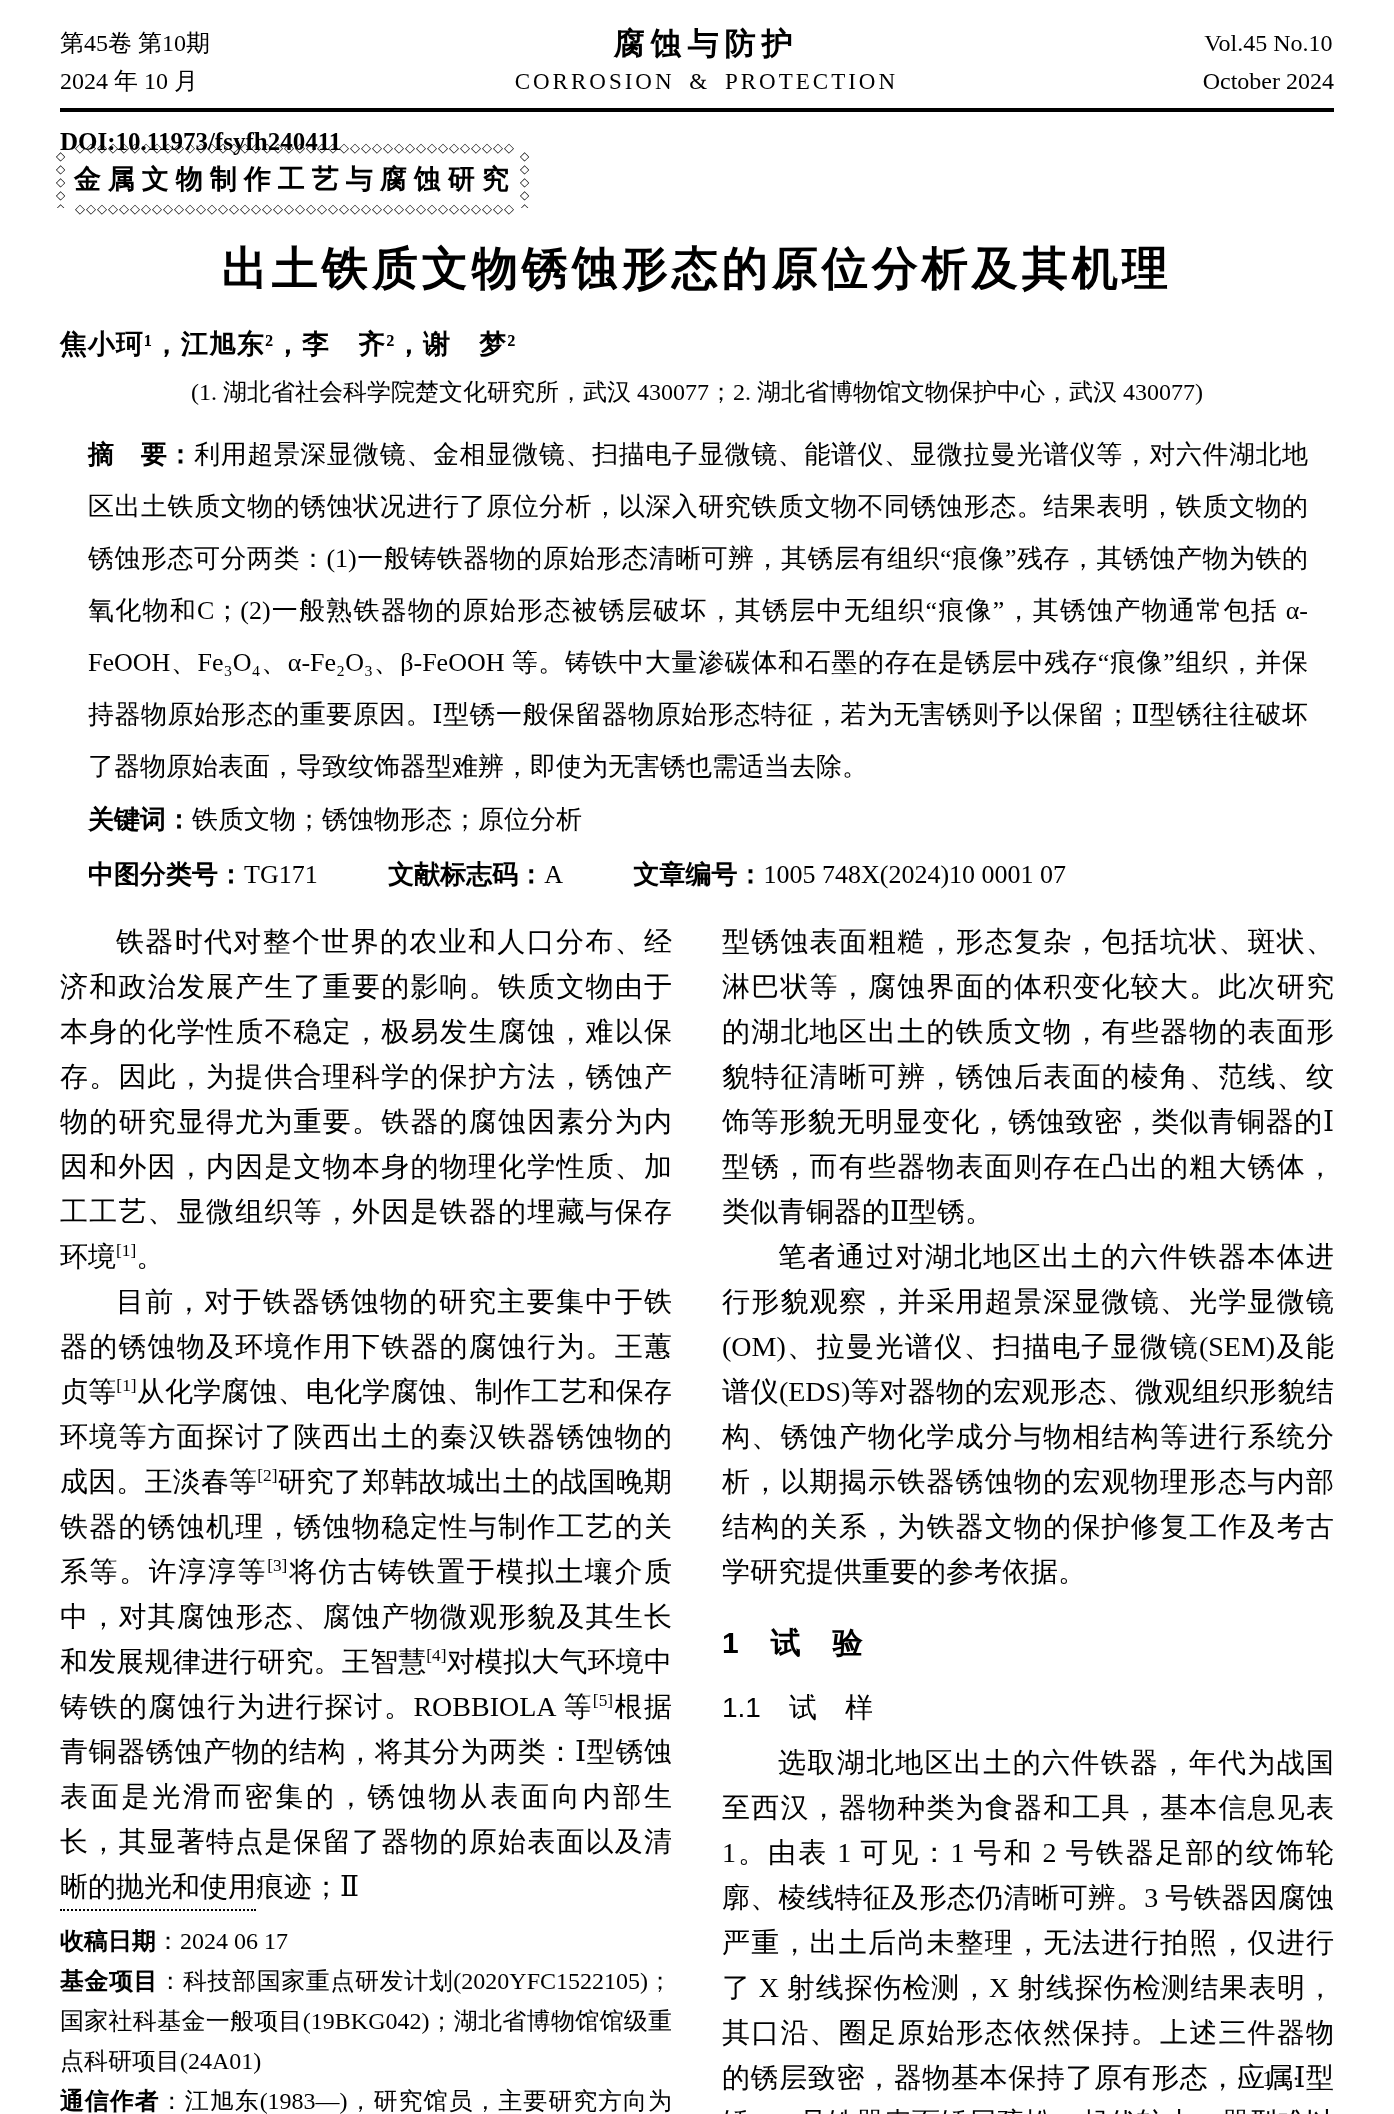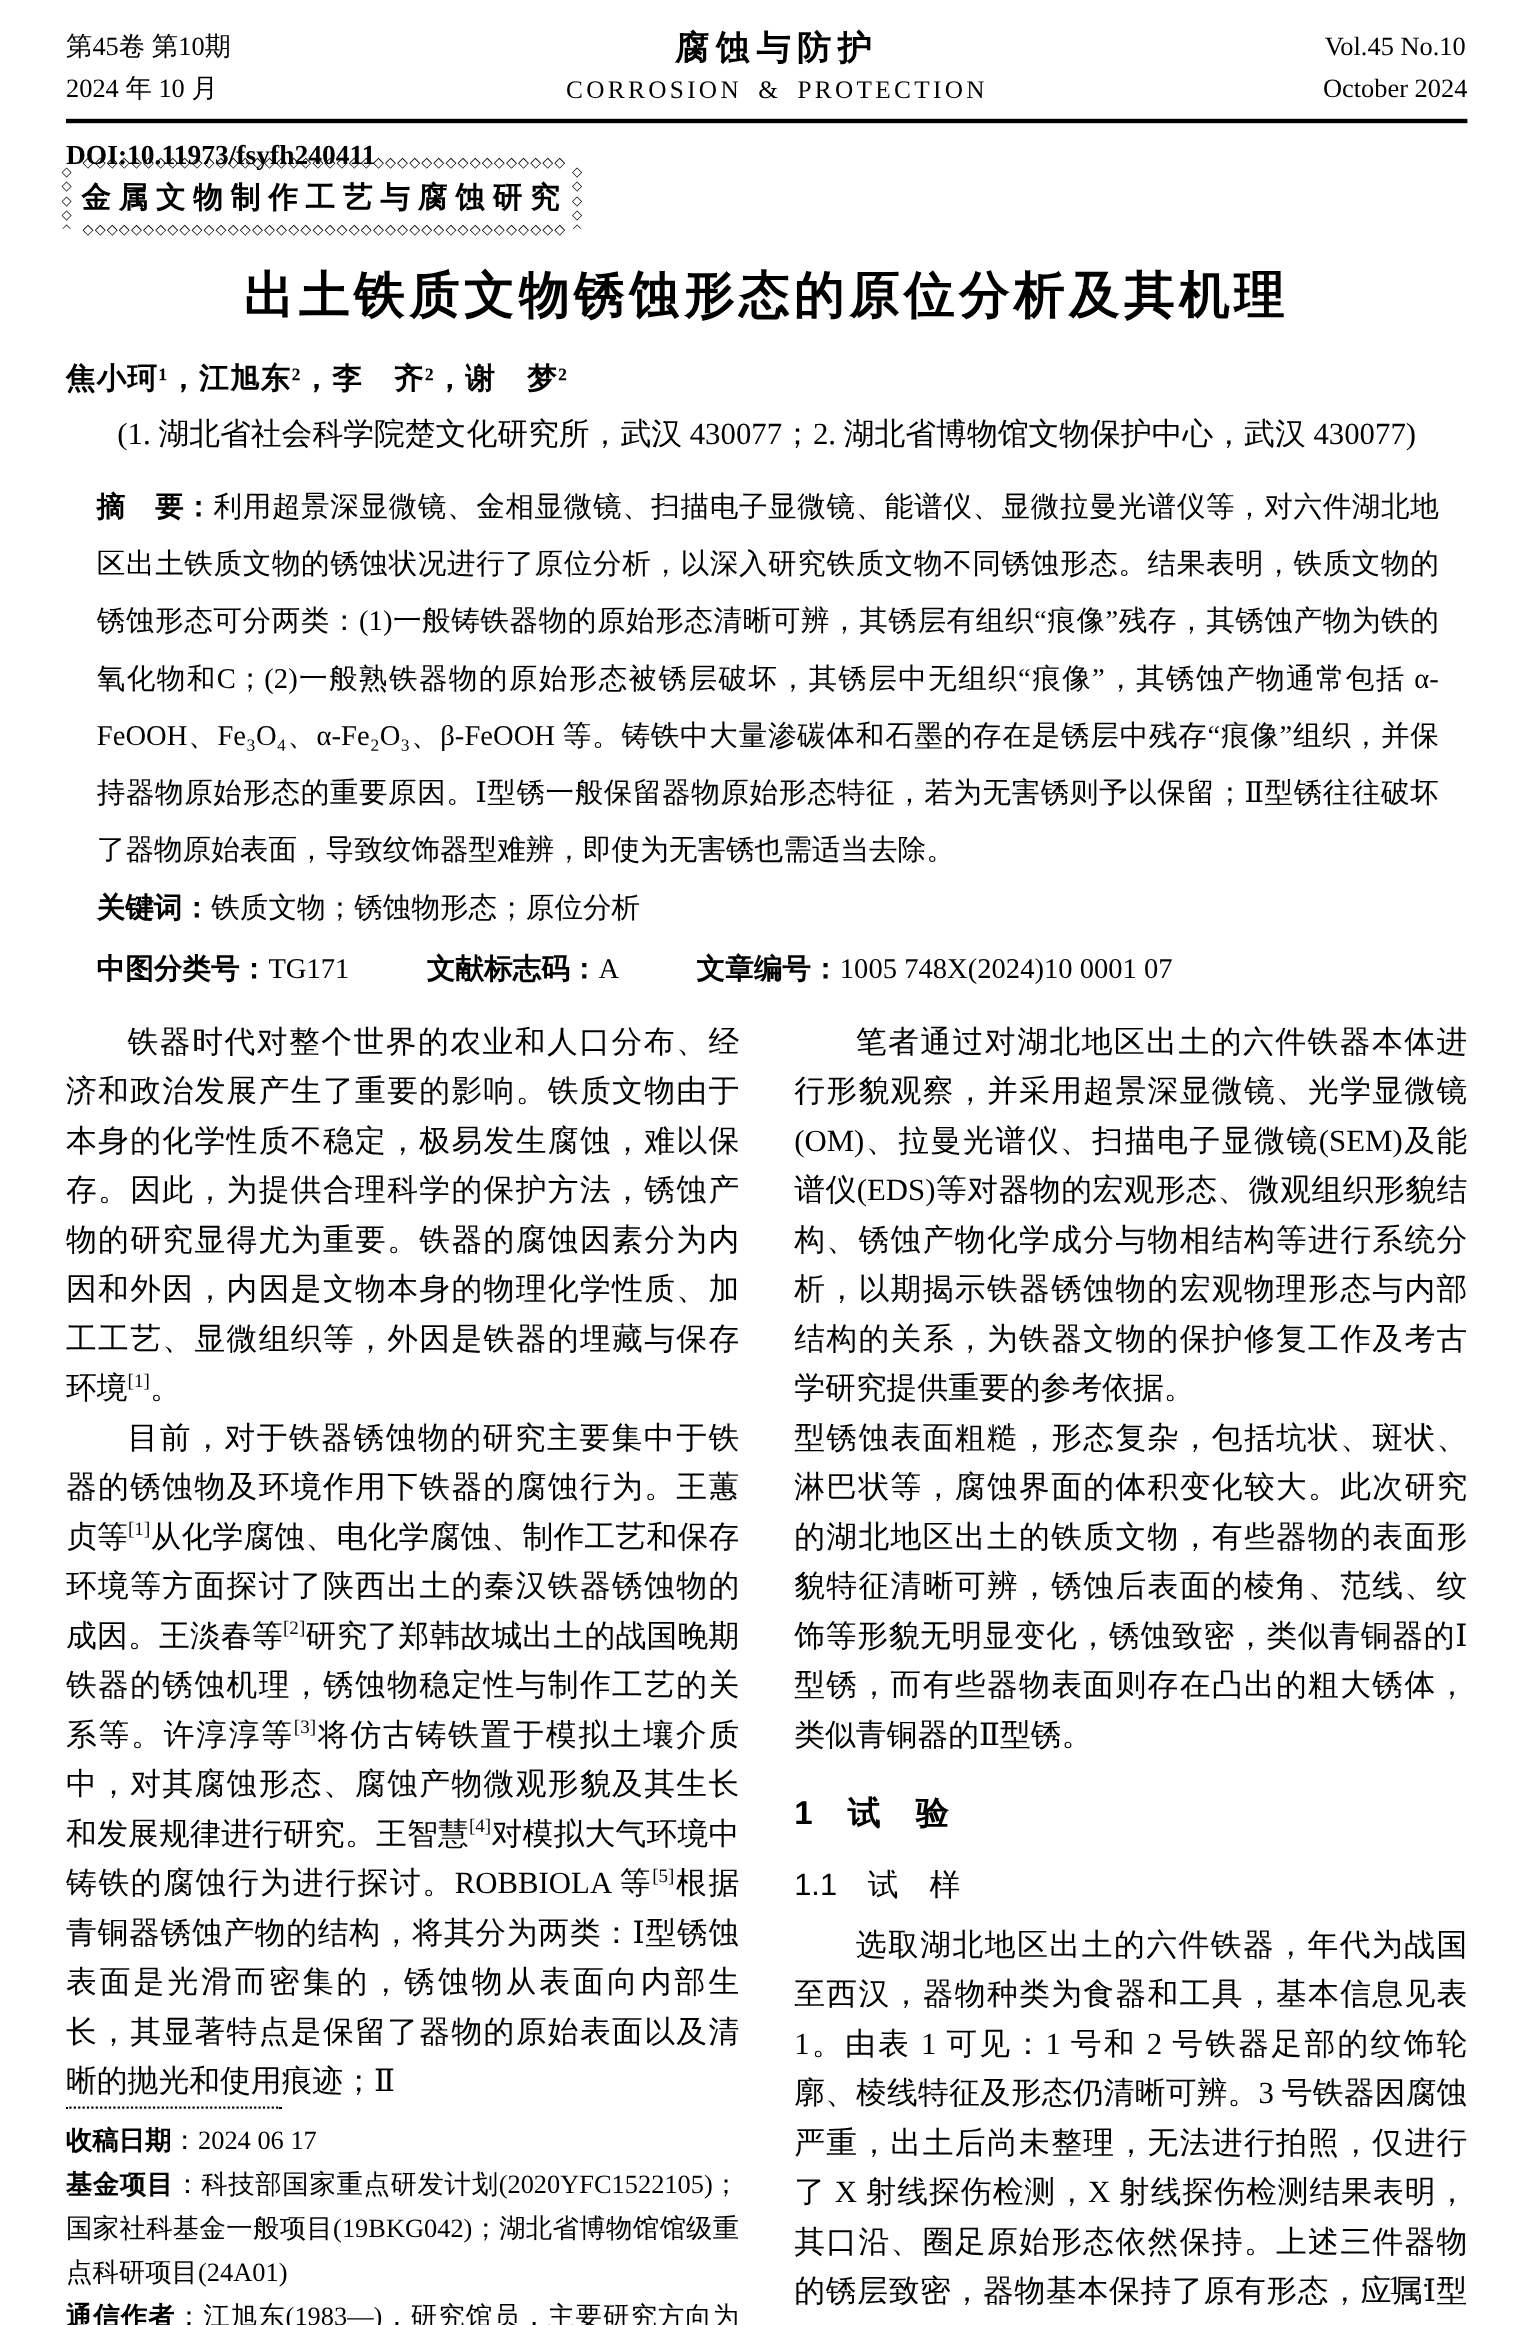--- a/index.html
+++ b/index.html
@@ -24,21 +24,21 @@
   .diamond-row{position:absolute;left:0;right:0;height:13px;overflow:hidden;
     font-size:13px;line-height:11px;letter-spacing:1px;white-space:nowrap;text-align:center;}
   .diamond-row.top{top:-4px;} .diamond-row.bottom{bottom:-4px;}
   .diamond-col{position:absolute;top:4px;bottom:4px;width:14px;overflow:hidden;
     font-size:12px;line-height:13px;word-break:break-all;}
   .diamond-col.left{left:-4px;} .diamond-col.right{right:-4px;}
   .topic-text{font-size:27px;letter-spacing:7px;font-weight:bold;}
   
   .title{text-align:center;font-size:46px;font-weight:bold;letter-spacing:4px;margin:26px 0 0 0;}
   .authors{text-align:left;font-size:27px;font-weight:bold;margin-top:26px;letter-spacing:1px;}
-  .affiliation{text-align:center;font-size:28px;margin-top:14px;}
+  .affiliation{text-align:center;font-size:24px;margin-top:14px;}
   
   .hei{font-family:"Liberation Sans","DejaVu Sans",sans-serif;font-weight:bold;}
   .abstract{margin:20px 26px 0 28px;font-size:26px;line-height:52px;text-align:justify;}
   .kwline{margin:0 26px 0 28px;font-size:26px;line-height:52px;}
   .classline{margin:2px 26px 0 28px;font-size:26px;line-height:52px;}
   .meta-item{margin-right:64px;white-space:nowrap;}
   .meta-item:last-child{margin-right:0;}
   
   .columns{display:flex;gap:50px;margin-top:18px;height:1160px;}
   .col{flex:1;min-width:0;text-align:justify;font-size:28px;line-height:45px;}
@@ -108,22 +108,22 @@
 
       <div class="footnote">
         <div class="footnote-rule"></div>
         <div class="fn-line"><b class="hei">收稿日期</b><span>：2024 06 17</span></div>
         <div class="fn-line"><b class="hei">基金项目</b><span>：科技部国家重点研发计划(2020YFC1522105)；国家社科基金一般项目(19BKG042)；湖北省博物馆馆级重点科研项目(24A01)</span></div>
         <div class="fn-line"><b class="hei">通信作者</b><span>：江旭东(1983—)，研究馆员，主要研究方向为金属文物保护，13886192268，jiangwhu@hotmail.com</span></div>
       </div>
     </div>
 
     <div class="col">
+      <p class="para no-indent"><span>型锈蚀表面粗糙，形态复杂，包括坑状、斑状、淋巴状等，腐蚀界面的体积变化较大。此次研究的湖北地区出土的铁质文物，有些器物的表面形貌特征清晰可辨，锈蚀后表面的棱角、范线、纹饰等形貌无明显变化，锈蚀致密，类似青铜器的Ⅰ型锈，而有些器物表面则存在凸出的粗大锈体，类似青铜器的Ⅱ型锈。</span></p>
       <p class="para"><span>笔者通过对湖北地区出土的六件铁器本体进行形貌观察，并采用超景深显微镜、光学显微镜(OM)、拉曼光谱仪、扫描电子显微镜(SEM)及能谱仪(EDS)等对器物的宏观形态、微观组织形貌结构、锈蚀产物化学成分与物相结构等进行系统分析，以期揭示铁器锈蚀物的宏观物理形态与内部结构的关系，为铁器文物的保护修复工作及考古学研究提供重要的参考依据。</span></p>
-      <p class="para no-indent"><span>型锈蚀表面粗糙，形态复杂，包括坑状、斑状、淋巴状等，腐蚀界面的体积变化较大。此次研究的湖北地区出土的铁质文物，有些器物的表面形貌特征清晰可辨，锈蚀后表面的棱角、范线、纹饰等形貌无明显变化，锈蚀致密，类似青铜器的Ⅰ型锈，而有些器物表面则存在凸出的粗大锈体，类似青铜器的Ⅱ型锈。</span></p>
 
       <h2 class="sec-h2">1　试　验</h2>
       <h3 class="sec-h3">1.1　试　样</h3>
 
       <p class="para"><span>选取湖北地区出土的六件铁器，年代为战国至西汉，器物种类为食器和工具，基本信息见表 1。由表 1 可见：1 号和 2 号铁器足部的纹饰轮廓、棱线特征及形态仍清晰可辨。3 号铁器因腐蚀严重，出土后尚未整理，无法进行拍照，仅进行了 X 射线探伤检测，X 射线探伤检测结果表明，其口沿、圈足原始形态依然保持。上述三件器物的锈层致密，器物基本保持了原有形态，应属Ⅰ型锈。4 号铁器表面锈层疏松、起伏较大，器型难以辨认。5 号铁器锈层疏松，锈层表面凹凸不</span></p>
     </div>
 
   </div>
 
   <div class="page-num">· 1 ·</div>

